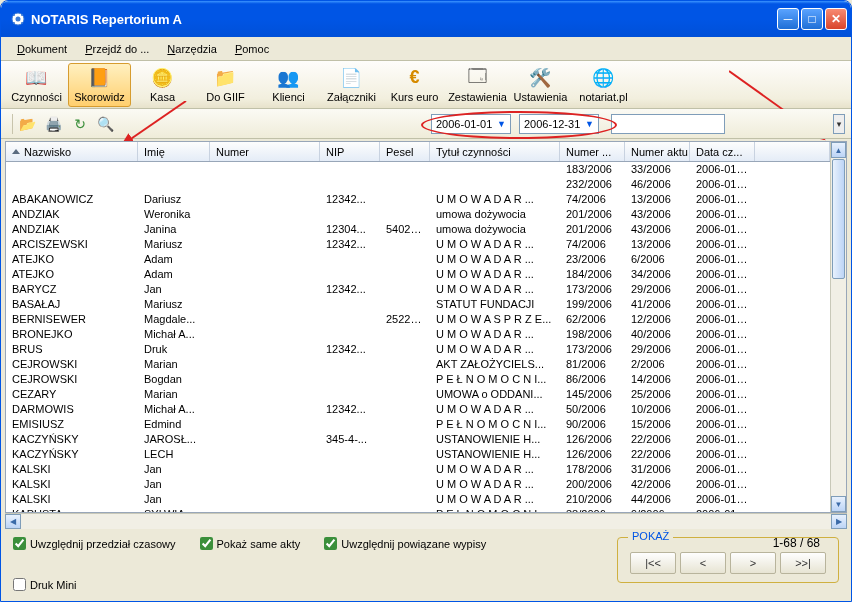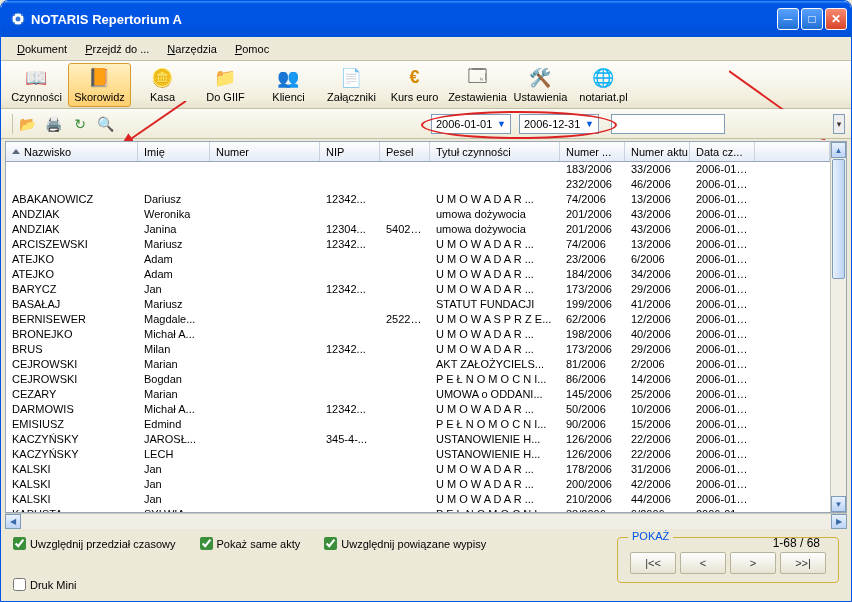--- a/index.html
+++ b/index.html
@@ -323,21 +323,21 @@
           <div class="cell cell-2"></div>
           <div class="cell cell-3"></div>
           <div class="cell cell-4"></div>
           <div class="cell cell-5">U M O W A  D A R ...</div>
           <div class="cell cell-6">198/2006</div>
           <div class="cell cell-7">40/2006</div>
           <div class="cell cell-8">2006-01-...</div>
         </div>
         <div class="grid-row">
           <div class="cell cell-0">BRUS</div>
-          <div class="cell cell-1">Milan</div>
+          <div class="cell cell-1">Druk</div>
           <div class="cell cell-2"></div>
           <div class="cell cell-3">12342...</div>
           <div class="cell cell-4"></div>
           <div class="cell cell-5">U M O W A  D A R ...</div>
           <div class="cell cell-6">173/2006</div>
           <div class="cell cell-7">29/2006</div>
           <div class="cell cell-8">2006-01-...</div>
         </div>
         <div class="grid-row">
           <div class="cell cell-0">CEJROWSKI</div>

